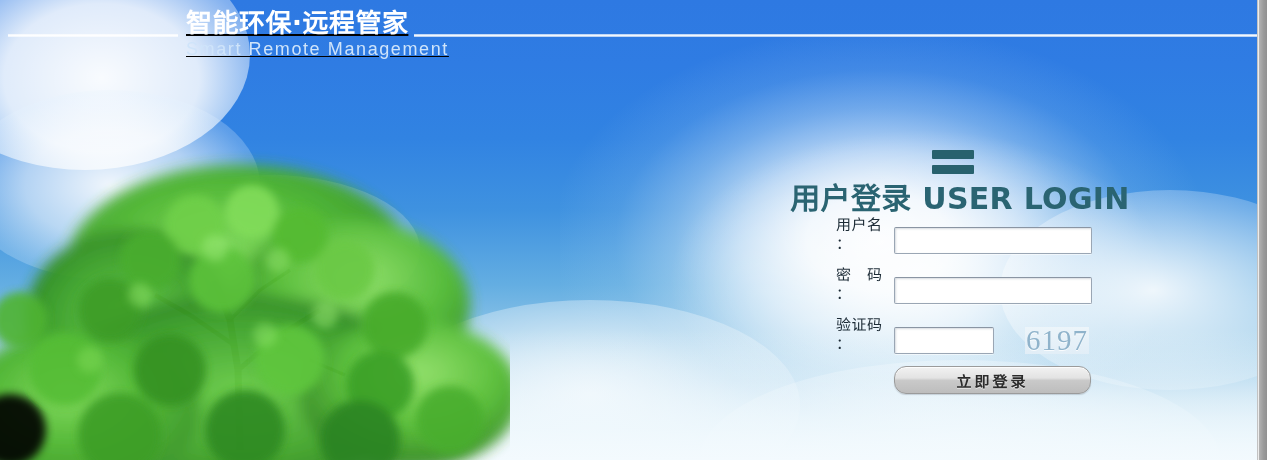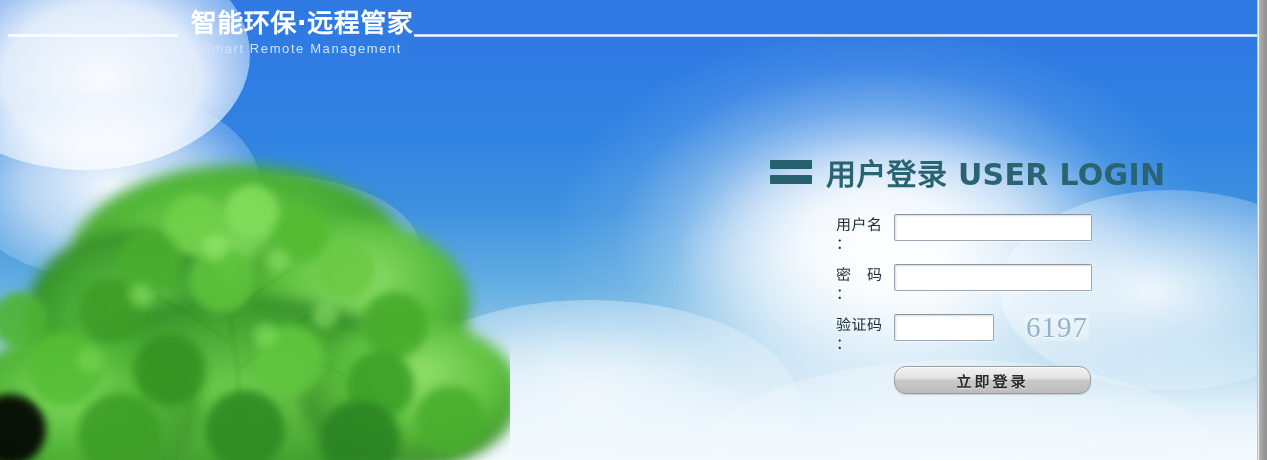--- a/index.html
+++ b/index.html
@@ -154,57 +154,59 @@
     pointer-events: none;
   }
   .header-rule-left  { left: 8px;   width: 170px; }
   .header-rule-right { left: 414px; width: 843px; }
 
   .brand {
     position: absolute;
     left: 186px;
     top: 8px;
     width: 232px;
-    text-align: center;
+    text-align: left;
     line-height: 1;
     user-select: none;
+    text-decoration: underline;
   }
   .brand-title {
     font-family: "DejaVu Sans", "Liberation Sans", sans-serif;
     font-size: 26px;
     font-weight: bold;
     color: #ffffff;
     letter-spacing: 0.5px;
     white-space: nowrap;
     line-height: 30px;
   }
   .brand-sub {
     margin-top: 3px;
     font-family: "Liberation Sans", "DejaVu Sans", sans-serif;
-    font-size: 13px;
+    font-size: 18px;
     font-weight: normal;
     color: #cfe4fa;
     letter-spacing: 1.6px;
     white-space: nowrap;
     line-height: 16px;
   }
 
   
   .login {
     position: absolute;
     left: 770px;
     top: 150px;
     width: 380px;
   }
 
   .login-heading {
     display: flex;
     align-items: center;
     height: 44px;
     user-select: none;
+    flex-direction: column;
   }
   .bars-icon {
     width: 42px;
     height: 24px;
     margin-right: 14px;
     display: flex;
     flex-direction: column;
     justify-content: space-between;
     flex: none;
   }
@@ -223,21 +225,21 @@
     white-space: nowrap;
     letter-spacing: 0.3px;
   }
 
   .form {
     margin-top: 20px;
     margin-left: 66px;
   }
   .form-row {
     display: flex;
-    align-items: flex-start;
+    align-items: flex-end;
     margin-bottom: 10px;
   }
   .form-label {
     width: 58px;
     flex: none;
     padding-top: 2px;
     font-family: "DejaVu Sans", "Liberation Sans", sans-serif;
     font-size: 15px;
     color: #1c2b36;
     line-height: 19px;

